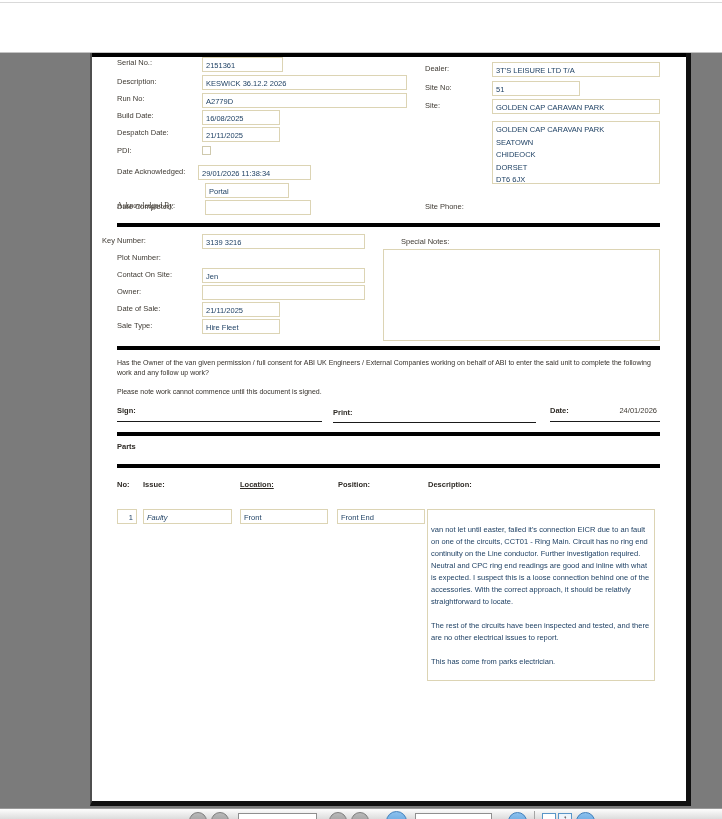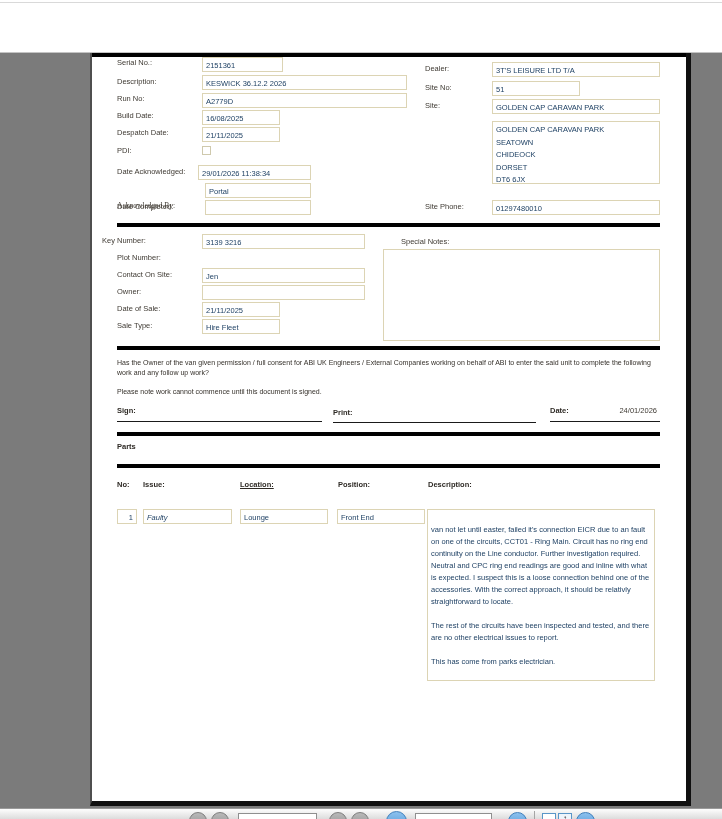--- a/index.html
+++ b/index.html
@@ -60,42 +60,41 @@
       <div class="lbl" style="left:25px;top:75px;">Despatch Date:</div>
       <div class="box h15" style="left:110px;top:74px;width:78px;">21/11/2025</div>
 
       <div class="lbl" style="left:25px;top:93px;">PDI:</div>
       <div class="checkbox" style="left:110px;top:93px;"></div>
 
       <div class="lbl" style="left:25px;top:114px;">Date Acknowledged:</div>
       <div class="box h15" style="left:106px;top:112px;width:113px;">29/01/2026 11:38:34</div>
 
       <div class="lbl" style="left:25px;top:148px;font-family:Liberation Serif, serif;">Acknowledged By:</div>
-      <div class="box h15" style="left:113px;top:130px;width:106px;">Portal</div>
+      <div class="box h15" style="left:113px;top:130px;width:84px;">Portal</div>
 
       <div class="lbl" style="left:25px;top:149px;">Date Completed:</div>
       <div class="box h15" style="left:113px;top:147px;width:106px;"></div>
 
       <div class="lbl" style="left:333px;top:11px;">Dealer:</div>
       <div class="box h15" style="left:400px;top:9px;width:168px;">3T'S LEISURE LTD T/A</div>
 
       <div class="lbl" style="left:333px;top:30px;">Site No:</div>
       <div class="box h15" style="left:400px;top:28px;width:88px;">51</div>
 
       <div class="lbl" style="left:333px;top:48px;">Site:</div>
       <div class="box h15" style="left:400px;top:46px;width:168px;">GOLDEN CAP CARAVAN PARK</div>
 
       <div class="box prelines" style="left:400px;top:68px;width:168px;height:63px;">GOLDEN CAP CARAVAN PARK
 SEATOWN
 CHIDEOCK
 DORSET
 DT6 6JX</div>
 
       <div class="lbl" style="left:333px;top:149px;">Site Phone:</div>
-      <div class="box h15" style="left:400px;top:147px;width:168px;">01297480010</div>
 
       <div class="hline" style="top:170px;"></div>
 
       <div class="lbl" style="left:10px;top:183px;">Key Number:</div>
       <div class="box h15" style="left:110px;top:181px;width:163px;">3139 3216</div>
 
       <div class="lbl" style="left:25px;top:200px;">Plot Number:</div>
 
       <div class="lbl" style="left:25px;top:217px;">Contact On Site:</div>
       <div class="box h15" style="left:110px;top:215px;width:163px;">Jen</div>
@@ -135,21 +134,21 @@
 
       <div class="lbl b" style="left:25px;top:427px;">No:</div>
       <div class="lbl b" style="left:51px;top:427px;">Issue:</div>
       <div class="lbl b" style="left:148px;top:427px;text-decoration:underline;">Location:</div>
       <div class="lbl b" style="left:246px;top:427px;">Position:</div>
       <div class="lbl b" style="left:336px;top:427px;">Description:</div>
 
       <div>
         <div class="box h15" style="left:25px;top:456px;width:20px;text-align:right;">1</div>
         <div class="box h15" style="left:51px;top:456px;width:89px;font-style:italic;">Faulty</div>
-        <div class="box h15" style="left:148px;top:456px;width:88px;">Lounge</div>
+        <div class="box h15" style="left:148px;top:456px;width:88px;">Front</div>
         <div class="box h15" style="left:245px;top:456px;width:88px;">Front End</div>
         <div class="box prewrap" style="left:335px;top:456px;width:228px;height:172px;">van not let until easter, failed it's connection EICR due to an fault on one of the circuits, CCT01 - Ring Main. Circuit has no ring end continuity on the Line conductor. Further investigation required. Neutral and CPC ring end readings are good and inline with what is expected. I suspect this is a loose connection behind one of the accessories. With the correct approach, it should be relativly straightforward to locate.
 
 The rest of the circuits have been inspected and tested, and there are no other electrical issues to report.
 
 This has come from parks electrician.</div>
       </div>
 
     </div>
   </div>

